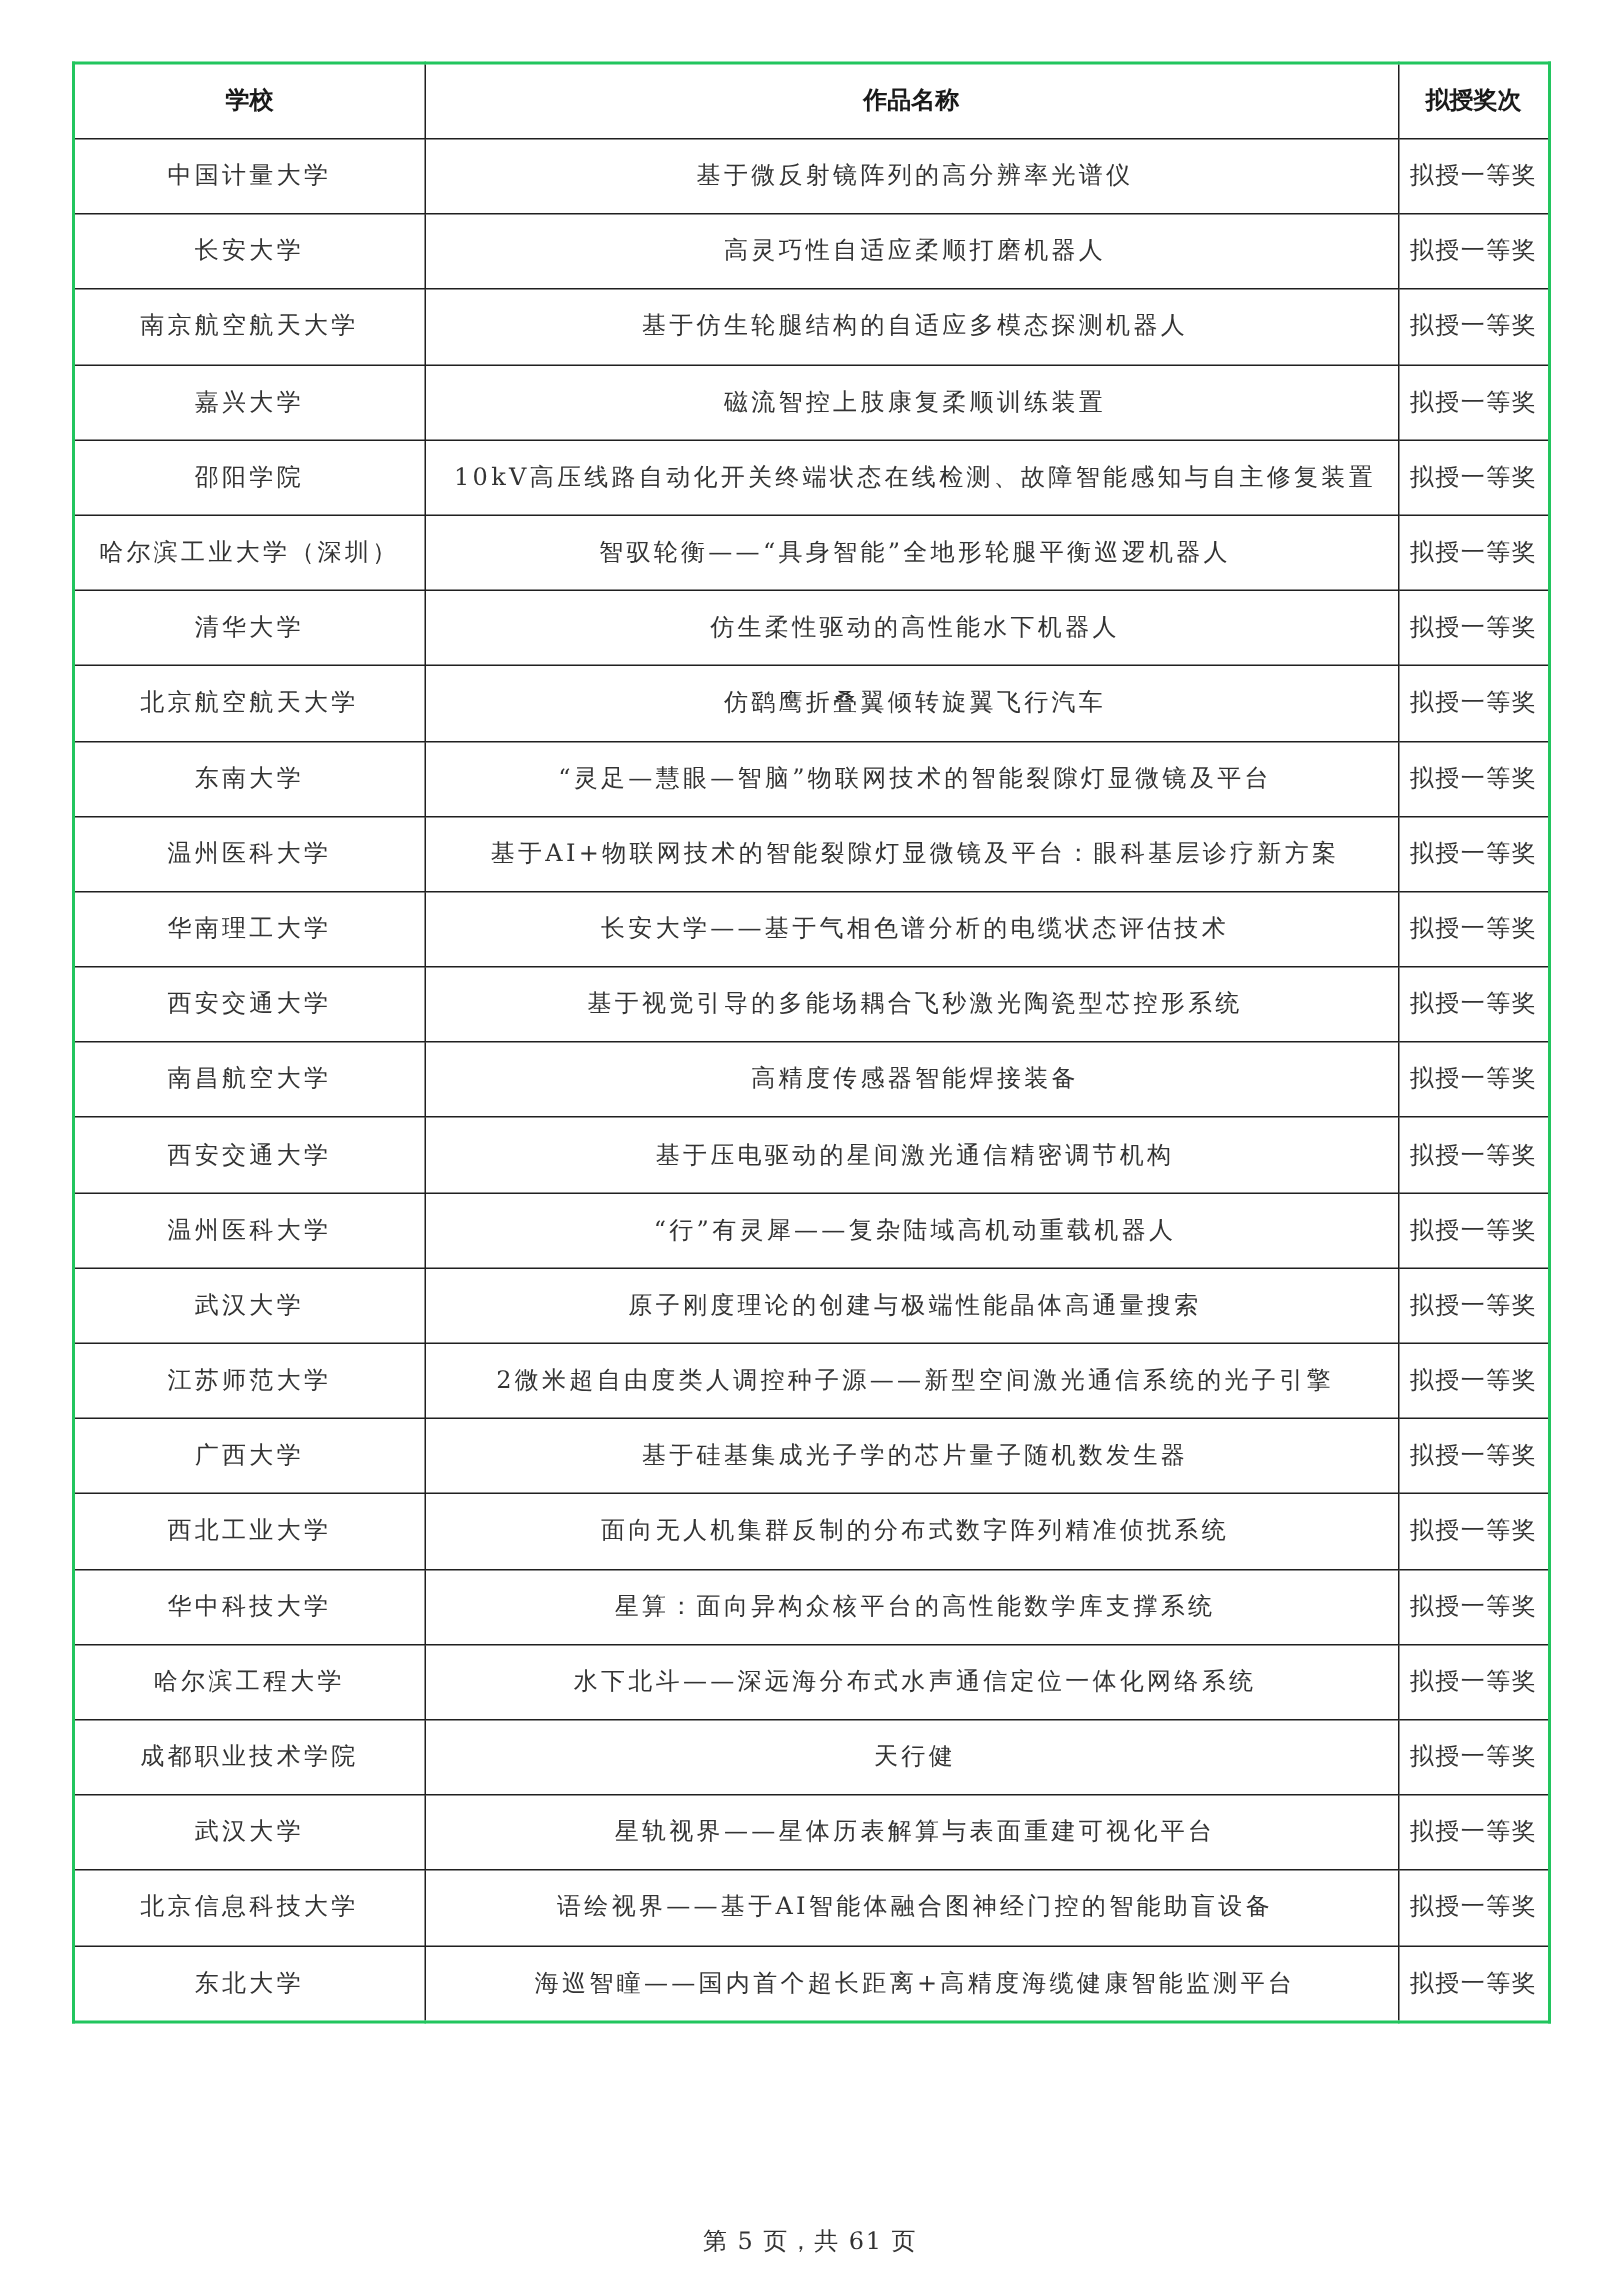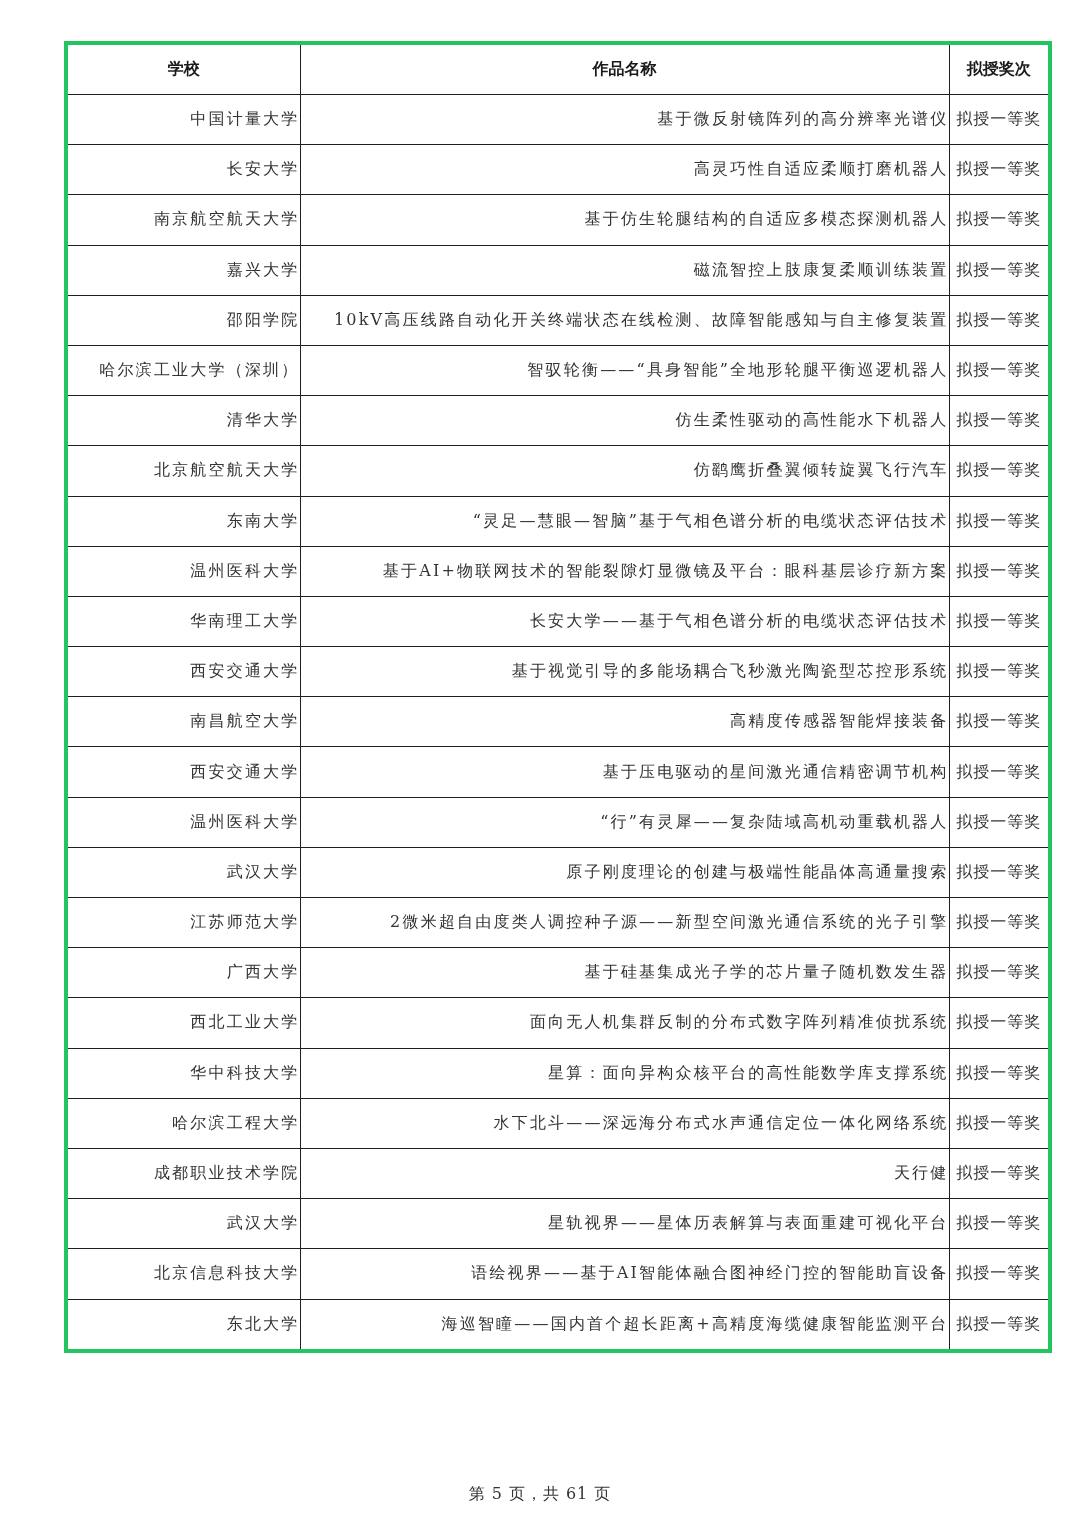--- a/index.html
+++ b/index.html
@@ -16,26 +16,26 @@
       color: #2a2a2a;
     }
     .page {
       position: absolute;
       left: 0; top: 0;
       width: 1080px;
       height: 1527px;
     }
     table.awards {
       position: absolute;
-      left: 64px;
+      left: 48px;
       top: 41px;
       width: 984px;
       border-collapse: collapse;
       table-layout: fixed;
-      border: 4px solid #22c55e;
+      border: 2px solid #22c55e;
     }
     table.awards col.c-school { width: 234px; }
     table.awards col.c-work   { width: 649px; }
     table.awards col.c-award  { width: 101px; }
     table.awards th,
     table.awards td {
       border: 1.5px solid #1f1f1f;
       padding: 0;
       overflow: hidden;
       white-space: nowrap;
@@ -47,22 +47,22 @@
       font-size: 16px;
       color: #1a1a1a;
       text-align: center;
     }
     table.awards tbody td {
       height: 49.2px;
       font-size: 16px;
       letter-spacing: 2.2px;
       color: #333333;
     }
-    td.school { text-align: right; }
-    td.work   { text-align: right; padding-left: 5px !important; }
+    td.school { text-align: center; }
+    td.work   { text-align: center; padding-left: 5px !important; }
     td.award  { text-align: center; letter-spacing: 1px !important; }
     .footer {
       position: absolute;
       left: 0;
       top: 1484px;
       width: 1080px;
       text-align: center;
       font-size: 16px;
       color: #333333;
       letter-spacing: 1px;
@@ -122,21 +122,21 @@
           <td class="work">仿生柔性驱动的高性能水下机器人</td>
           <td class="award">拟授一等奖</td>
         </tr>
         <tr>
           <td class="school">北京航空航天大学</td>
           <td class="work">仿鹞鹰折叠翼倾转旋翼飞行汽车</td>
           <td class="award">拟授一等奖</td>
         </tr>
         <tr>
           <td class="school">东南大学</td>
-          <td class="work">“灵足—慧眼—智脑”基于气相色谱分析的电缆状态评估技术</td>
+          <td class="work">“灵足—慧眼—智脑”物联网技术的智能裂隙灯显微镜及平台</td>
           <td class="award">拟授一等奖</td>
         </tr>
         <tr>
           <td class="school">温州医科大学</td>
           <td class="work">基于AI+物联网技术的智能裂隙灯显微镜及平台：眼科基层诊疗新方案</td>
           <td class="award">拟授一等奖</td>
         </tr>
         <tr>
           <td class="school">华南理工大学</td>
           <td class="work">长安大学——基于气相色谱分析的电缆状态评估技术</td>

